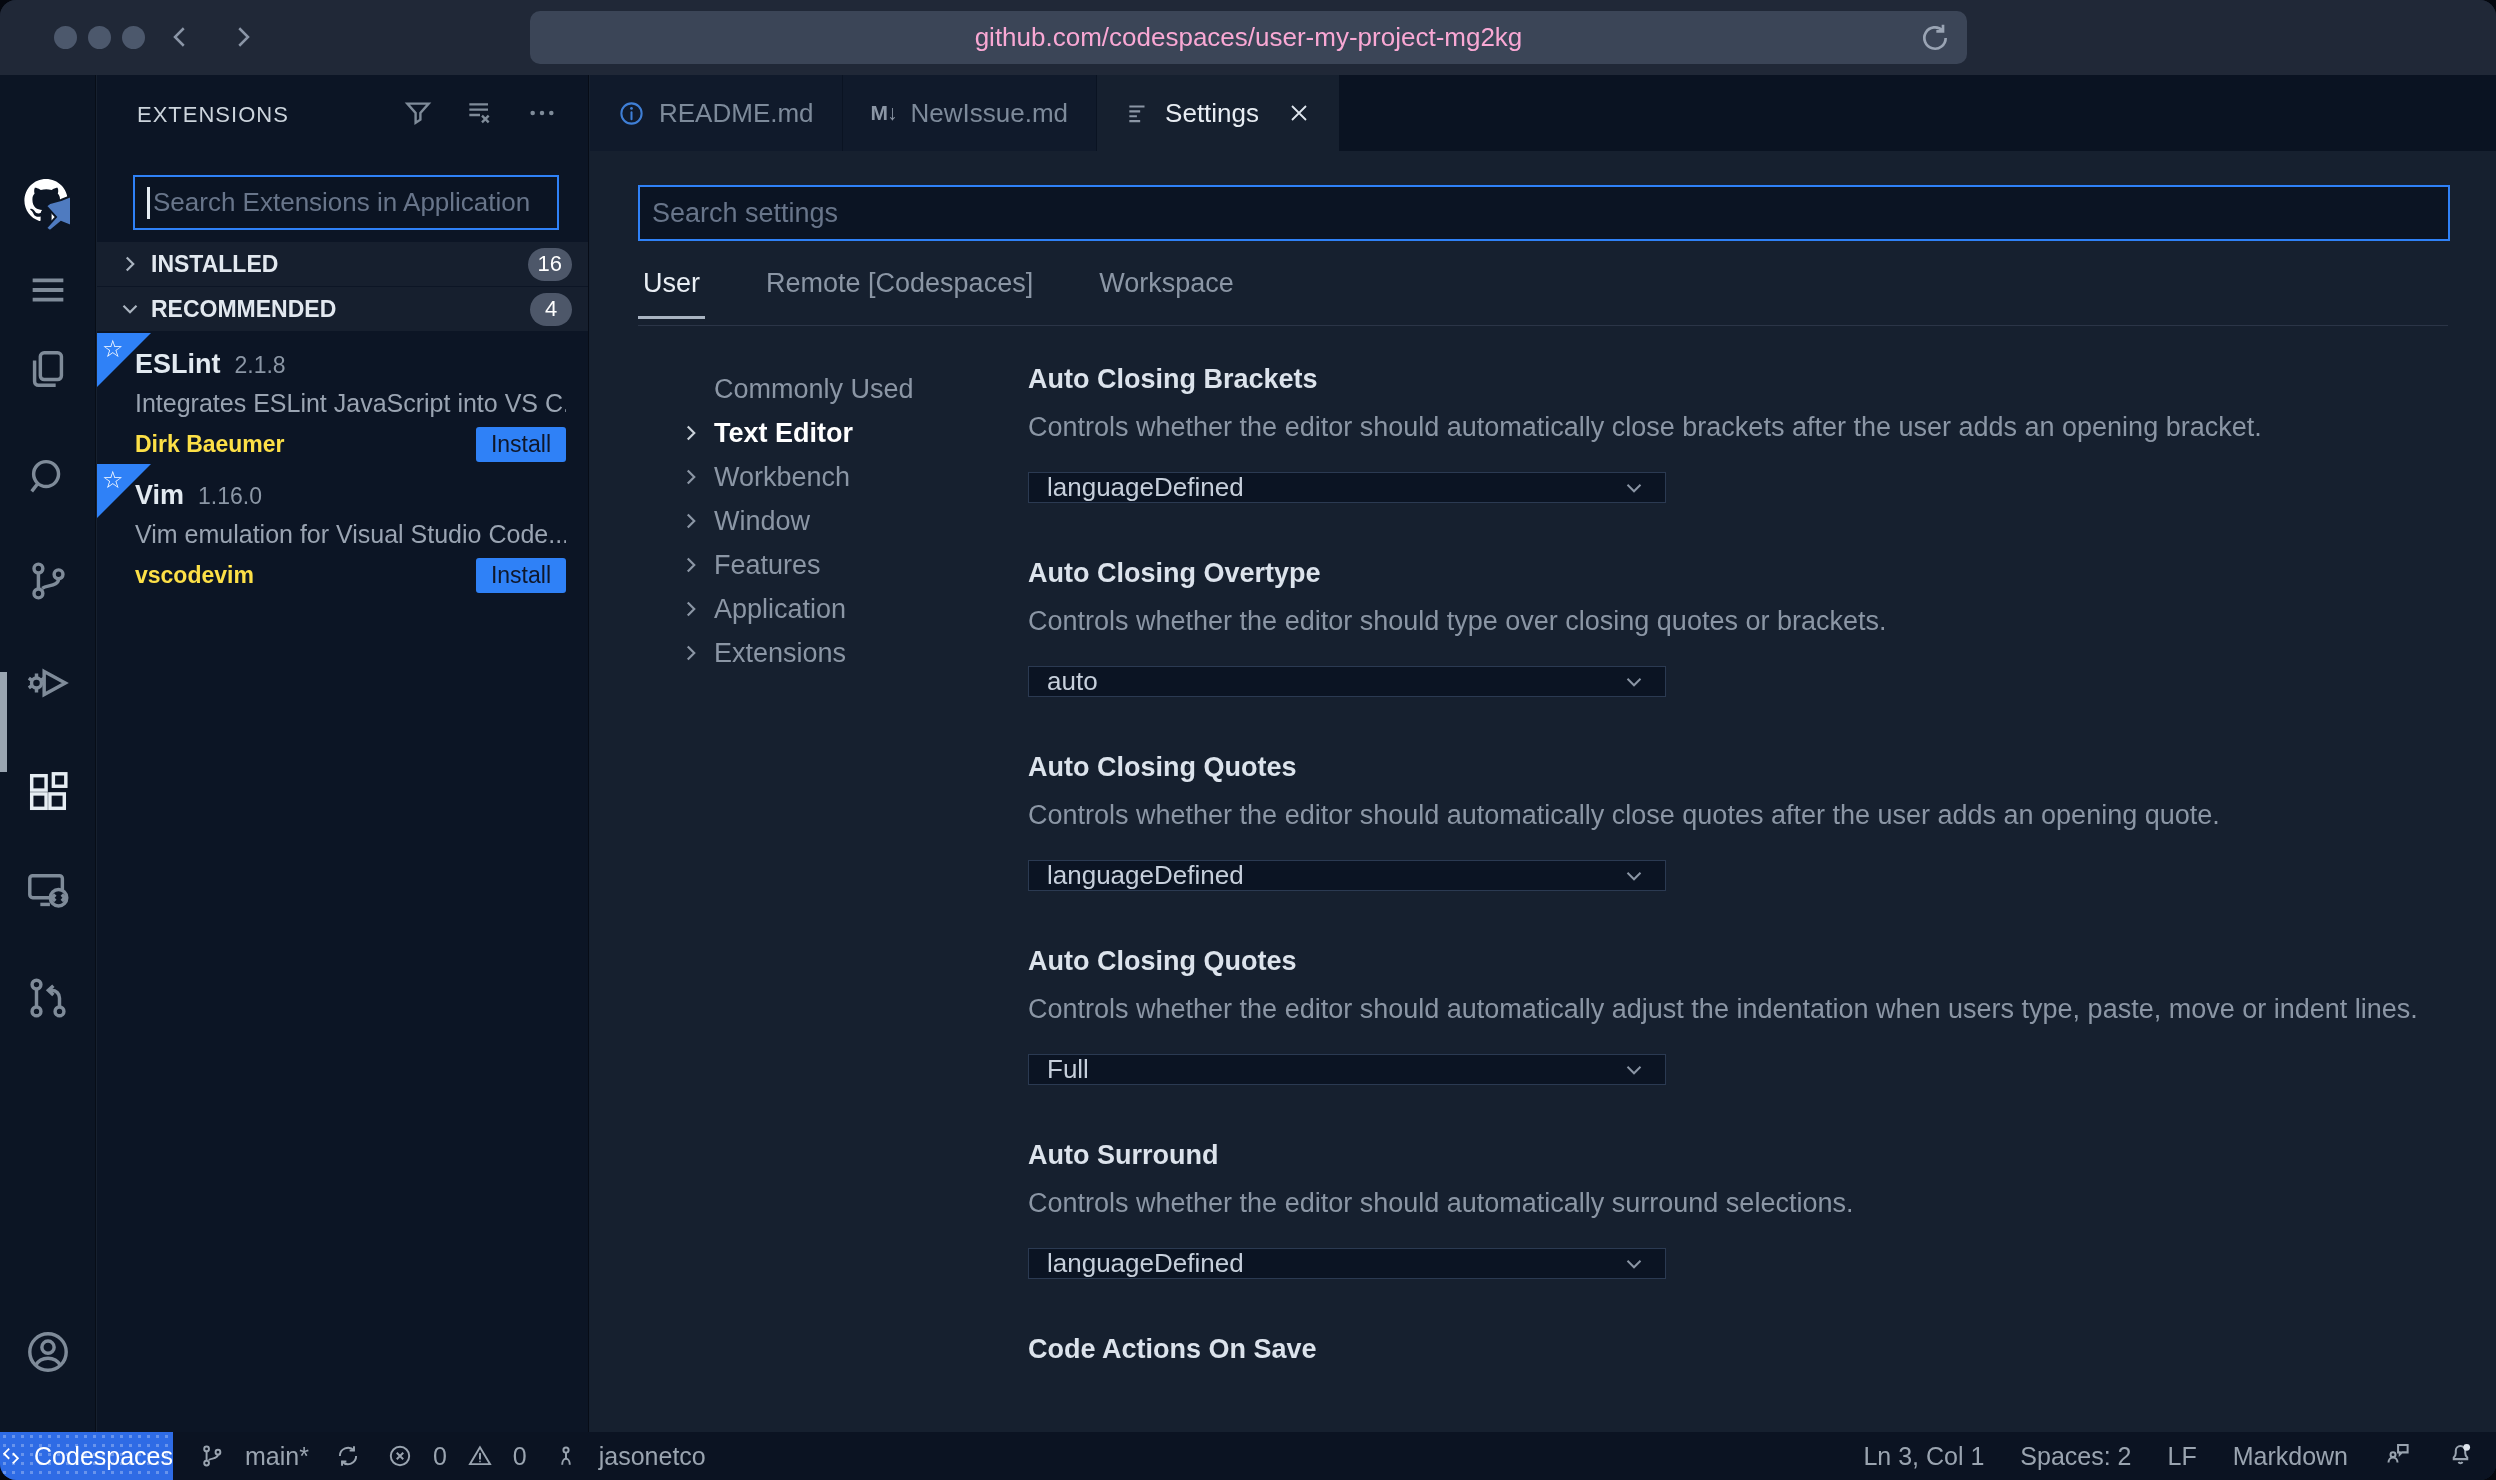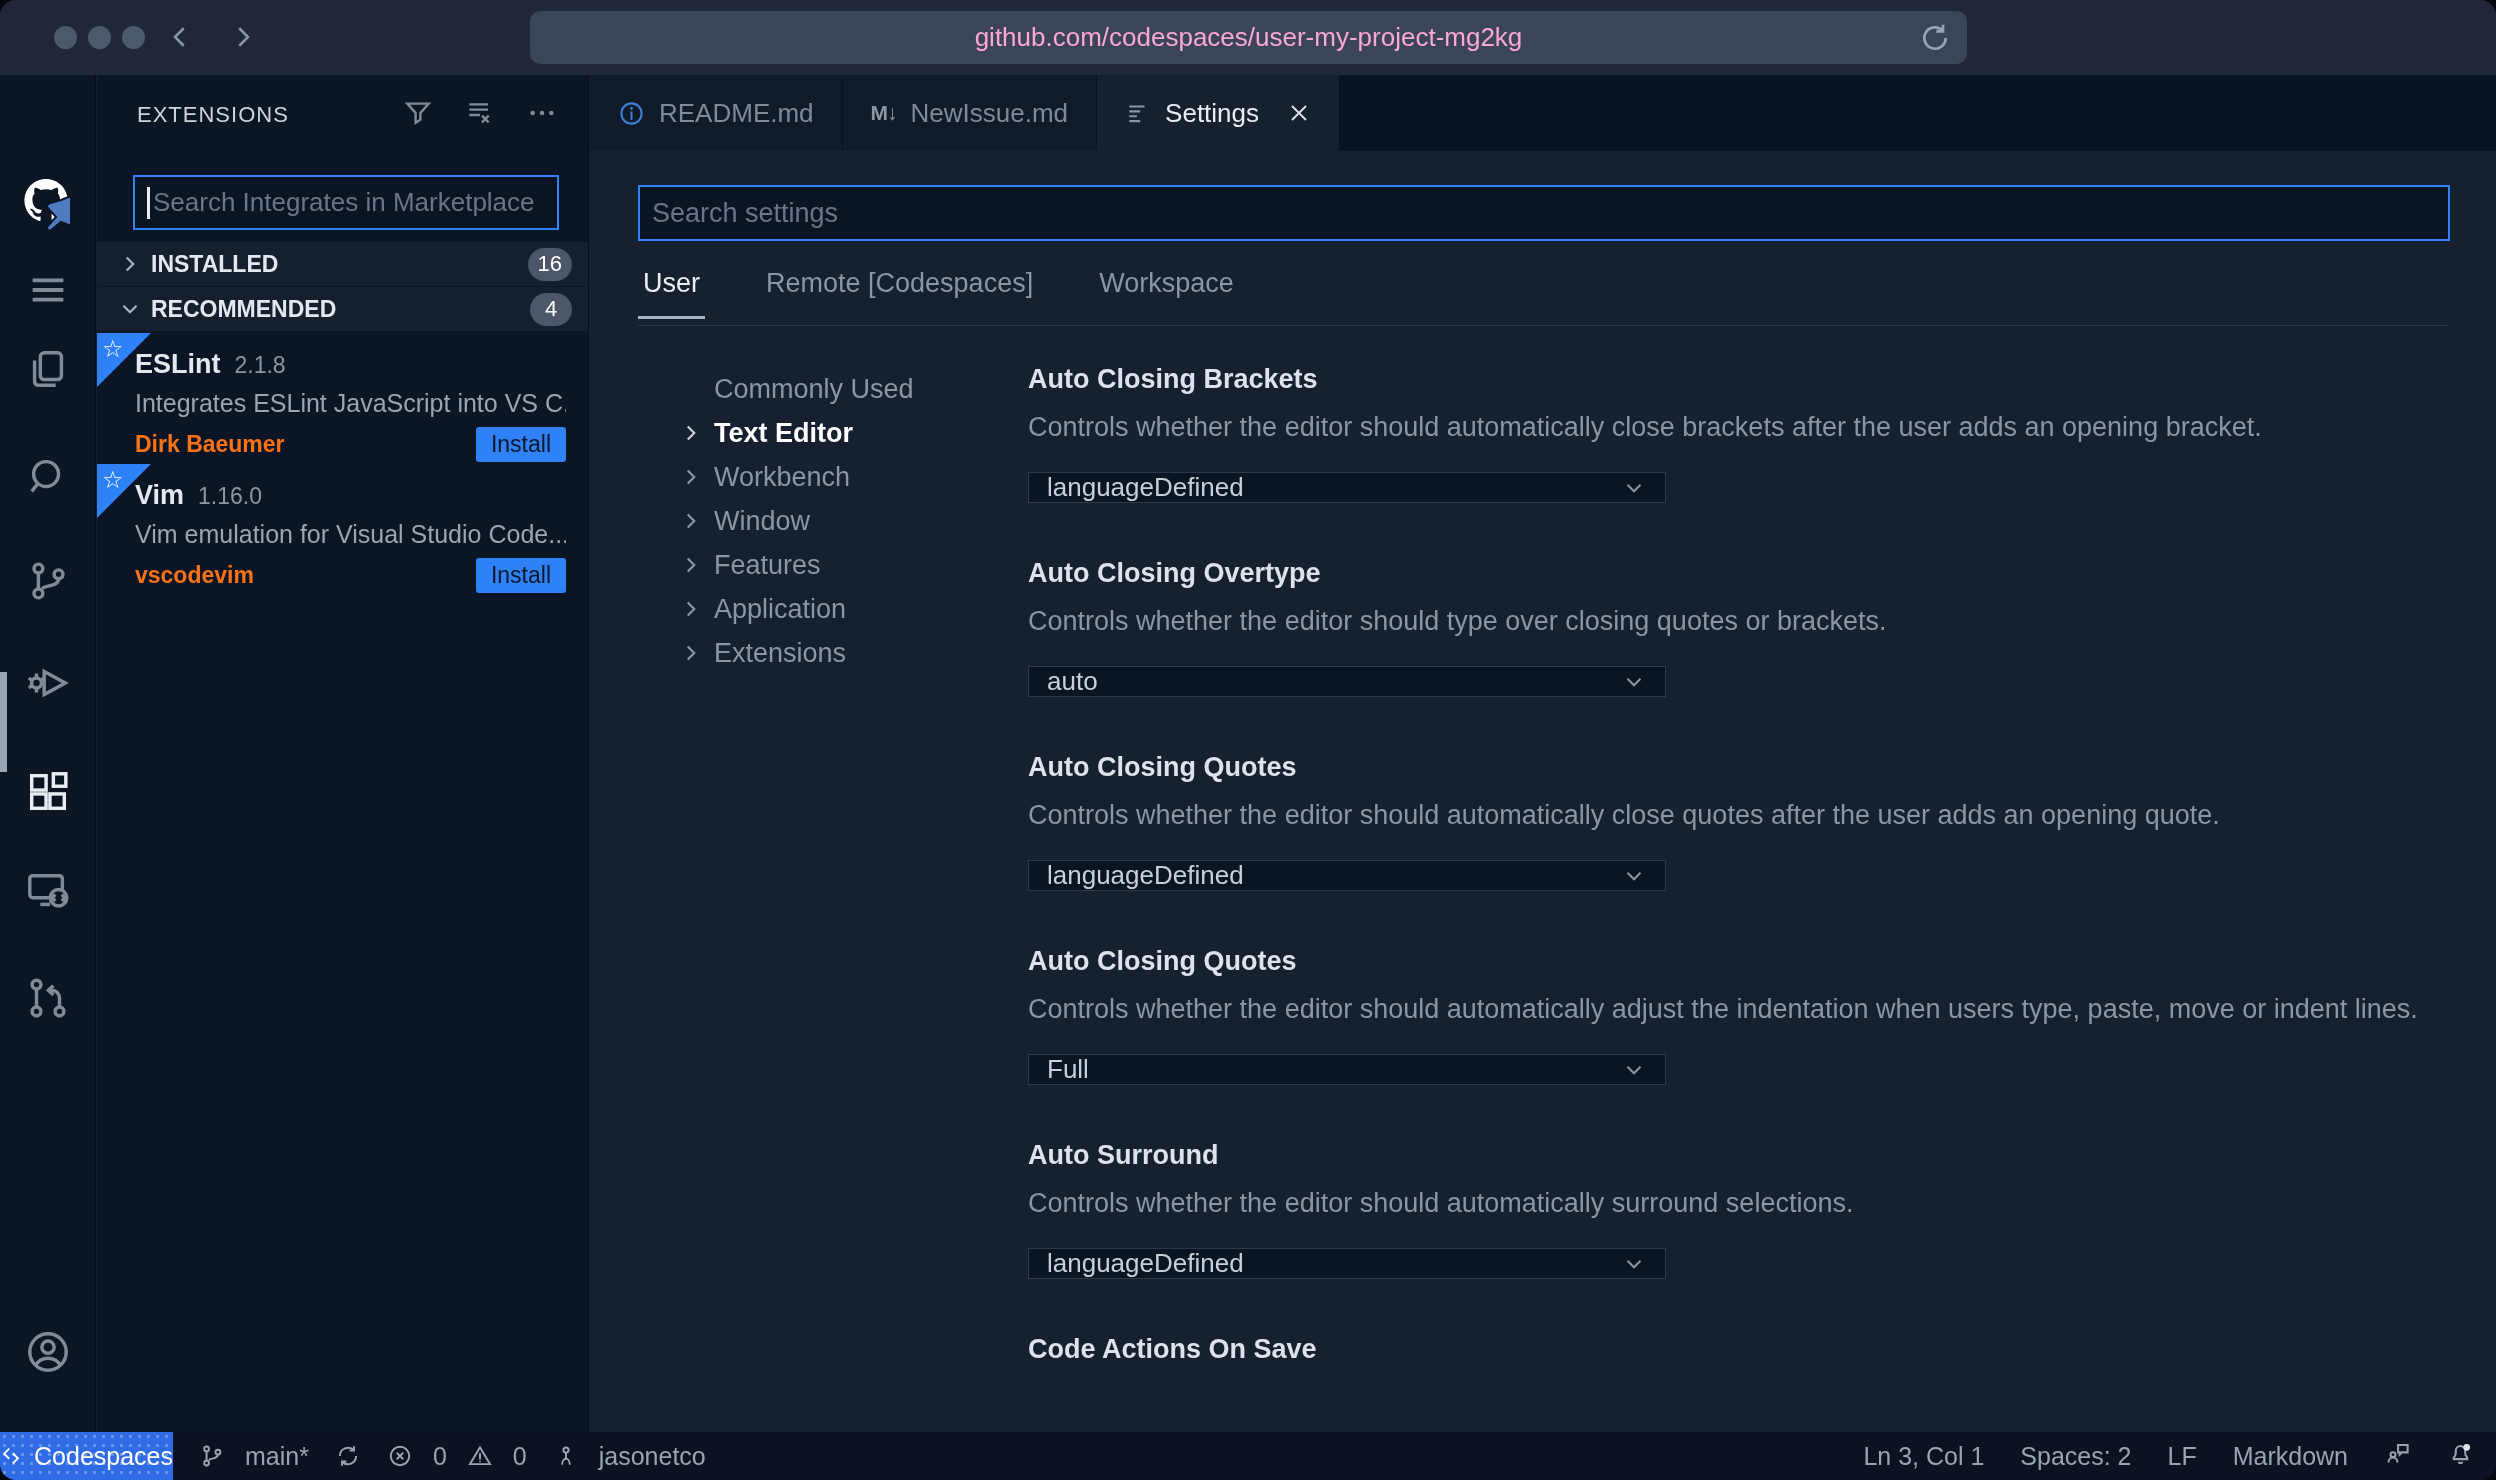--- a/index.html
+++ b/index.html
@@ -40,21 +40,21 @@
   .badge { margin-left:auto; min-width:42px; height:33px; padding:0 10px; border-radius:17px; background:#4d5769; color:#fff; font-size:22px; display:flex; align-items:center; justify-content:center; }
   .exts { position:absolute; left:0; right:0; top:258px; }
   .ext { position:relative; height:131px; padding:16px 22px 0 38px; }
   .ribbon { position:absolute; left:0; top:0; width:0; height:0; border-top:54px solid #2f81f7; border-right:54px solid transparent; }
   .ribbon span { position:absolute; left:5px; top:-52px; color:#fff; font-size:24px; }
   .ext-line1 { display:flex; align-items:baseline; gap:14px; }
   .ext-name { font-size:27px; font-weight:bold; color:#e2e9f0; }
   .ext-ver { font-size:23px; color:#8b96a5; }
   .ext-desc { margin-top:9px; font-size:25px; color:#9aa4b2; white-space:nowrap; overflow:hidden; }
   .ext-line3 { margin-top:9px; display:flex; align-items:center; }
-  .ext-author { font-size:23px; font-weight:bold; color:#f97316; }
+  .ext-author { font-size:23px; font-weight:bold; color:#fde047; }
   .install { margin-left:auto; background:#2f81f7; color:#0f172a; font-size:23px; border:none; border-radius:3px; padding:4px 15px; font-family:inherit; }
 
   
   .editor { position:absolute; left:590px; top:75px; right:0; bottom:48px; background:#16202f; }
   .tabbar { position:absolute; left:0; right:0; top:0; height:76px; background:#0a1322; display:flex; }
   .tab { display:flex; align-items:center; gap:14px; padding:0 28px; font-size:26px; color:#7d8a9a; background:#101a2b; border-right:1px solid #0a1322; }
   .tab.active { background:#16202f; color:#e8edf3; }
   .tab svg { flex:none; }
   .tab .close { width:24px; height:24px; margin-left:14px; color:#dfe6ee; }
   .mdicon { font-size:21px; font-weight:bold; color:#8b96a5; letter-spacing:-1px; }
@@ -223,21 +223,21 @@
               <circle cx="5" cy="12" r="1.7"></circle>
               <circle cx="12" cy="12" r="1.7"></circle>
               <circle cx="19" cy="12" r="1.7"></circle>
             </svg>
         </span>
       </div>
     </div>
 
     <div class="sb-search">
       <span class="caret"></span>
-      <span class="ph">Search Integrates in Marketplace</span>
+      <span class="ph">Search Extensions in Application</span>
     </div>
 
     <div class="sections">
       <div class="section">
         <span class="chev">
           <svg viewBox="0 0 24 24" fill="none" stroke="currentColor" stroke-width="2">
               <path d="M9 6l6 6-6 6"></path>
             </svg>
         </span>
         <span class="lbl">INSTALLED</span>

